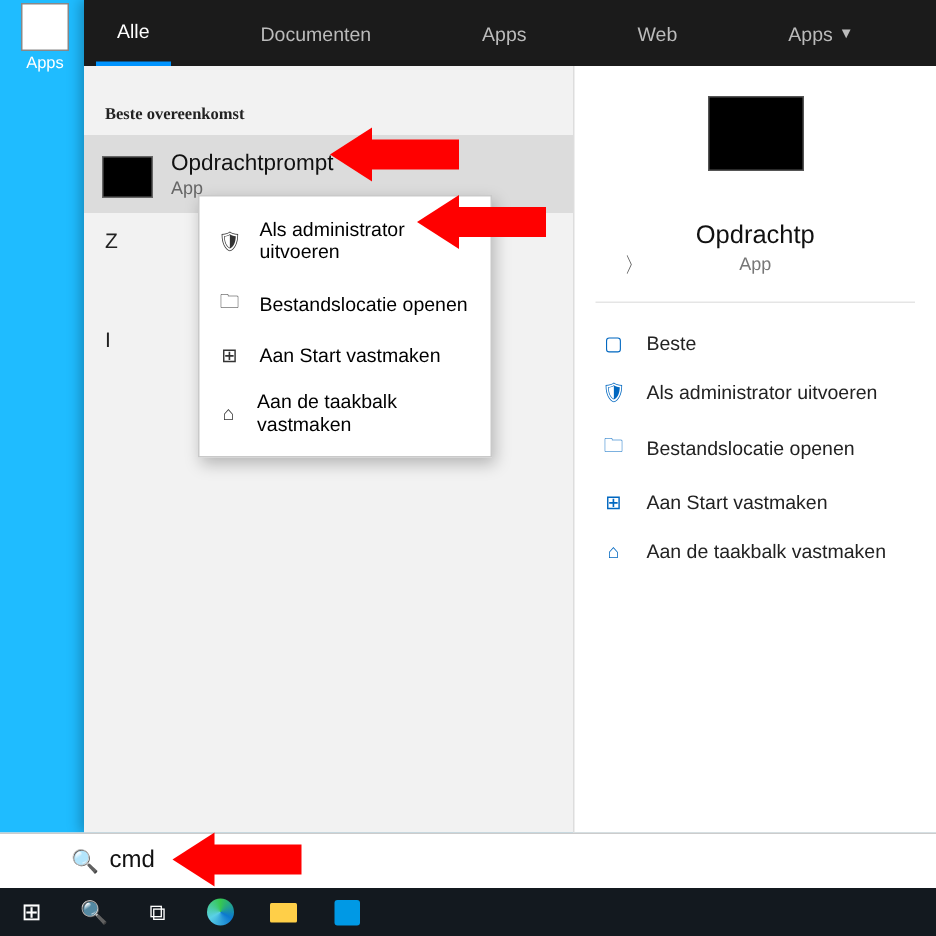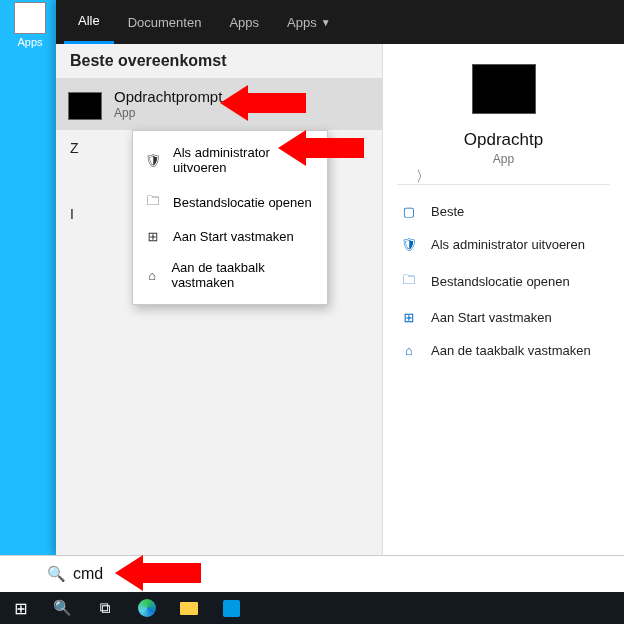--- a/index.html
+++ b/index.html
@@ -10,50 +10,50 @@
 .desk-icon { position: absolute; width: 48px; text-align: center; color: #fff; font-size: 11px; }
 .desk-icon .glyph { width: 32px; height: 32px; background: #fff; border: 1px solid #888; margin: 0 auto 2px; }
 .desk-icon.a { left: 6px; top: 2px; }
 .desk-icon.b { left: 6px; top: 58px; }
 .desk-icon .glyph.b { background: #0a66c2; }
 
 #search-panel { position: absolute; left: 56px; top: 0; right: 0; height: 555px;
   background: #f2f2f2; box-shadow: -3px 0 8px rgba(0,0,0,.25); }
 
 #tabs { height: 44px; background: #1b1b1b; display: flex; align-items: center;
-  padding-left: 8px; color: #bbb; font-size: 13px; }
+  padding-left: 8px; color: #bbb; font-size: 13px; gap: 46px; }
 #tabs .tab { padding: 0 14px; height: 100%; display: flex; align-items: center; cursor: pointer; }
 #tabs .tab.active { color: #fff; border-bottom: 3px solid #0094ff; }
 #tabs .chev { margin-left: 4px; font-size: 10px; }
 
 #results { display: flex; height: calc(100% - 44px); }
 #left { width: 326px; }
 #right { flex: 1; background: #fff; border-left: 1px solid #ddd; position: relative; }
 
-.section-label { padding: 8px 14px 8px; font-size: 16px; font-weight: 600; color: #222; }
+.section-label { padding: 26px 14px 8px; font-size: 11px; font-weight: 600; color: #222; font-family: Liberation Serif, serif; }
 
 .best { display: flex; align-items: flex-end; background: #dcdcdc; padding: 10px 12px; }
 .best .ic { width: 34px; height: 28px; background: #000; border: 1px solid #666; margin-right: 12px; }
 .best .ttl { font-size: 15px; color: #111; }
 .best .sub { font-size: 12px; color: #666; margin-top: 1px; }
 
 .hidden-row { padding: 10px 14px; font-size: 14px; color: #222; }
 
 #ctx { position: absolute; left: 76px; top: 130px; width: 196px; background: #fff;
   border: 1px solid #c9c9c9; box-shadow: 2px 4px 10px rgba(0,0,0,.25); z-index: 40;
   padding: 6px 0; font-size: 13px; }
 #ctx .mi { display: flex; align-items: center; padding: 8px 12px; cursor: pointer; gap: 12px; }
 #ctx .mi .gl { width: 16px; text-align: center; color: #333; }
 
 .chev-row { position: absolute; left: 360px; top: 168px; color: #555; font-size: 14px; }
 
 #detail-top { text-align: center; padding-top: 20px; }
 #detail-top .thumb { width: 64px; height: 50px; background: #000; border: 1px solid #555;
   display: inline-block; }
-#detail-top .dttl { font-size: 17px; margin-top: 12px; color: #111; }
+#detail-top .dttl { font-size: 17px; margin-top: 28px; color: #111; }
 #detail-top .dsub { font-size: 12px; color: #777; margin-top: 2px; }
 #detail-top hr { margin: 18px 14px 0; border: none; border-top: 1px solid #e5e5e5; }
 
 #detail-actions { padding: 10px 0; }
 #detail-actions .da { display: flex; align-items: center; gap: 14px; padding: 9px 18px;
   font-size: 13px; color: #222; cursor: pointer; }
 #detail-actions .gl { width: 16px; color: #0067c0; text-align: center; }
 
 #searchbar { position: absolute; left: 0; right: 0; top: 555px; height: 37px;
   background: #fff; display: flex; align-items: center; border-top: 1px solid #ccc; }
@@ -106,20 +106,23 @@
     <div class="tab active">
         <span>Alle</span>
       </div>
     <div class="tab">
         <span>Documenten</span>
       </div>
     <div class="tab">
         <span>Apps</span>
       </div>
     <div class="tab">
+        <span>Web</span>
+      </div>
+    <div class="tab">
       <span>Apps</span>
       <span class="chev">▼</span>
     </div>
   </div>
 
   <div id="results">
     <div id="left">
       <div class="section-label">Beste overeenkomst</div>
       <div class="best">
         <div class="ic"></div>

